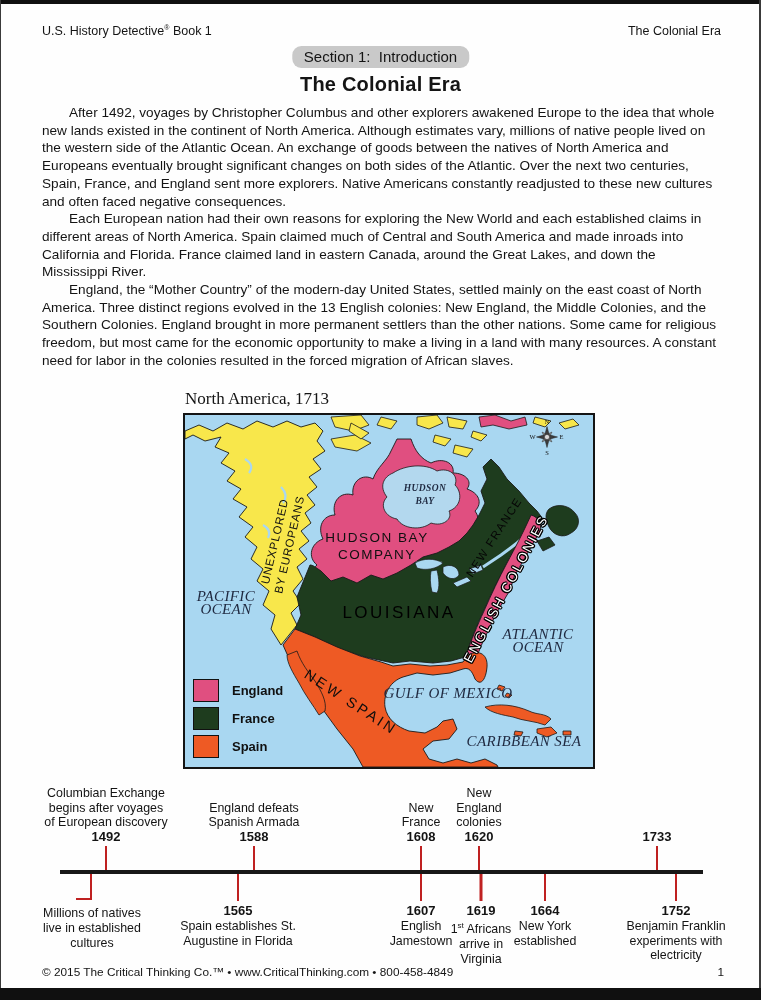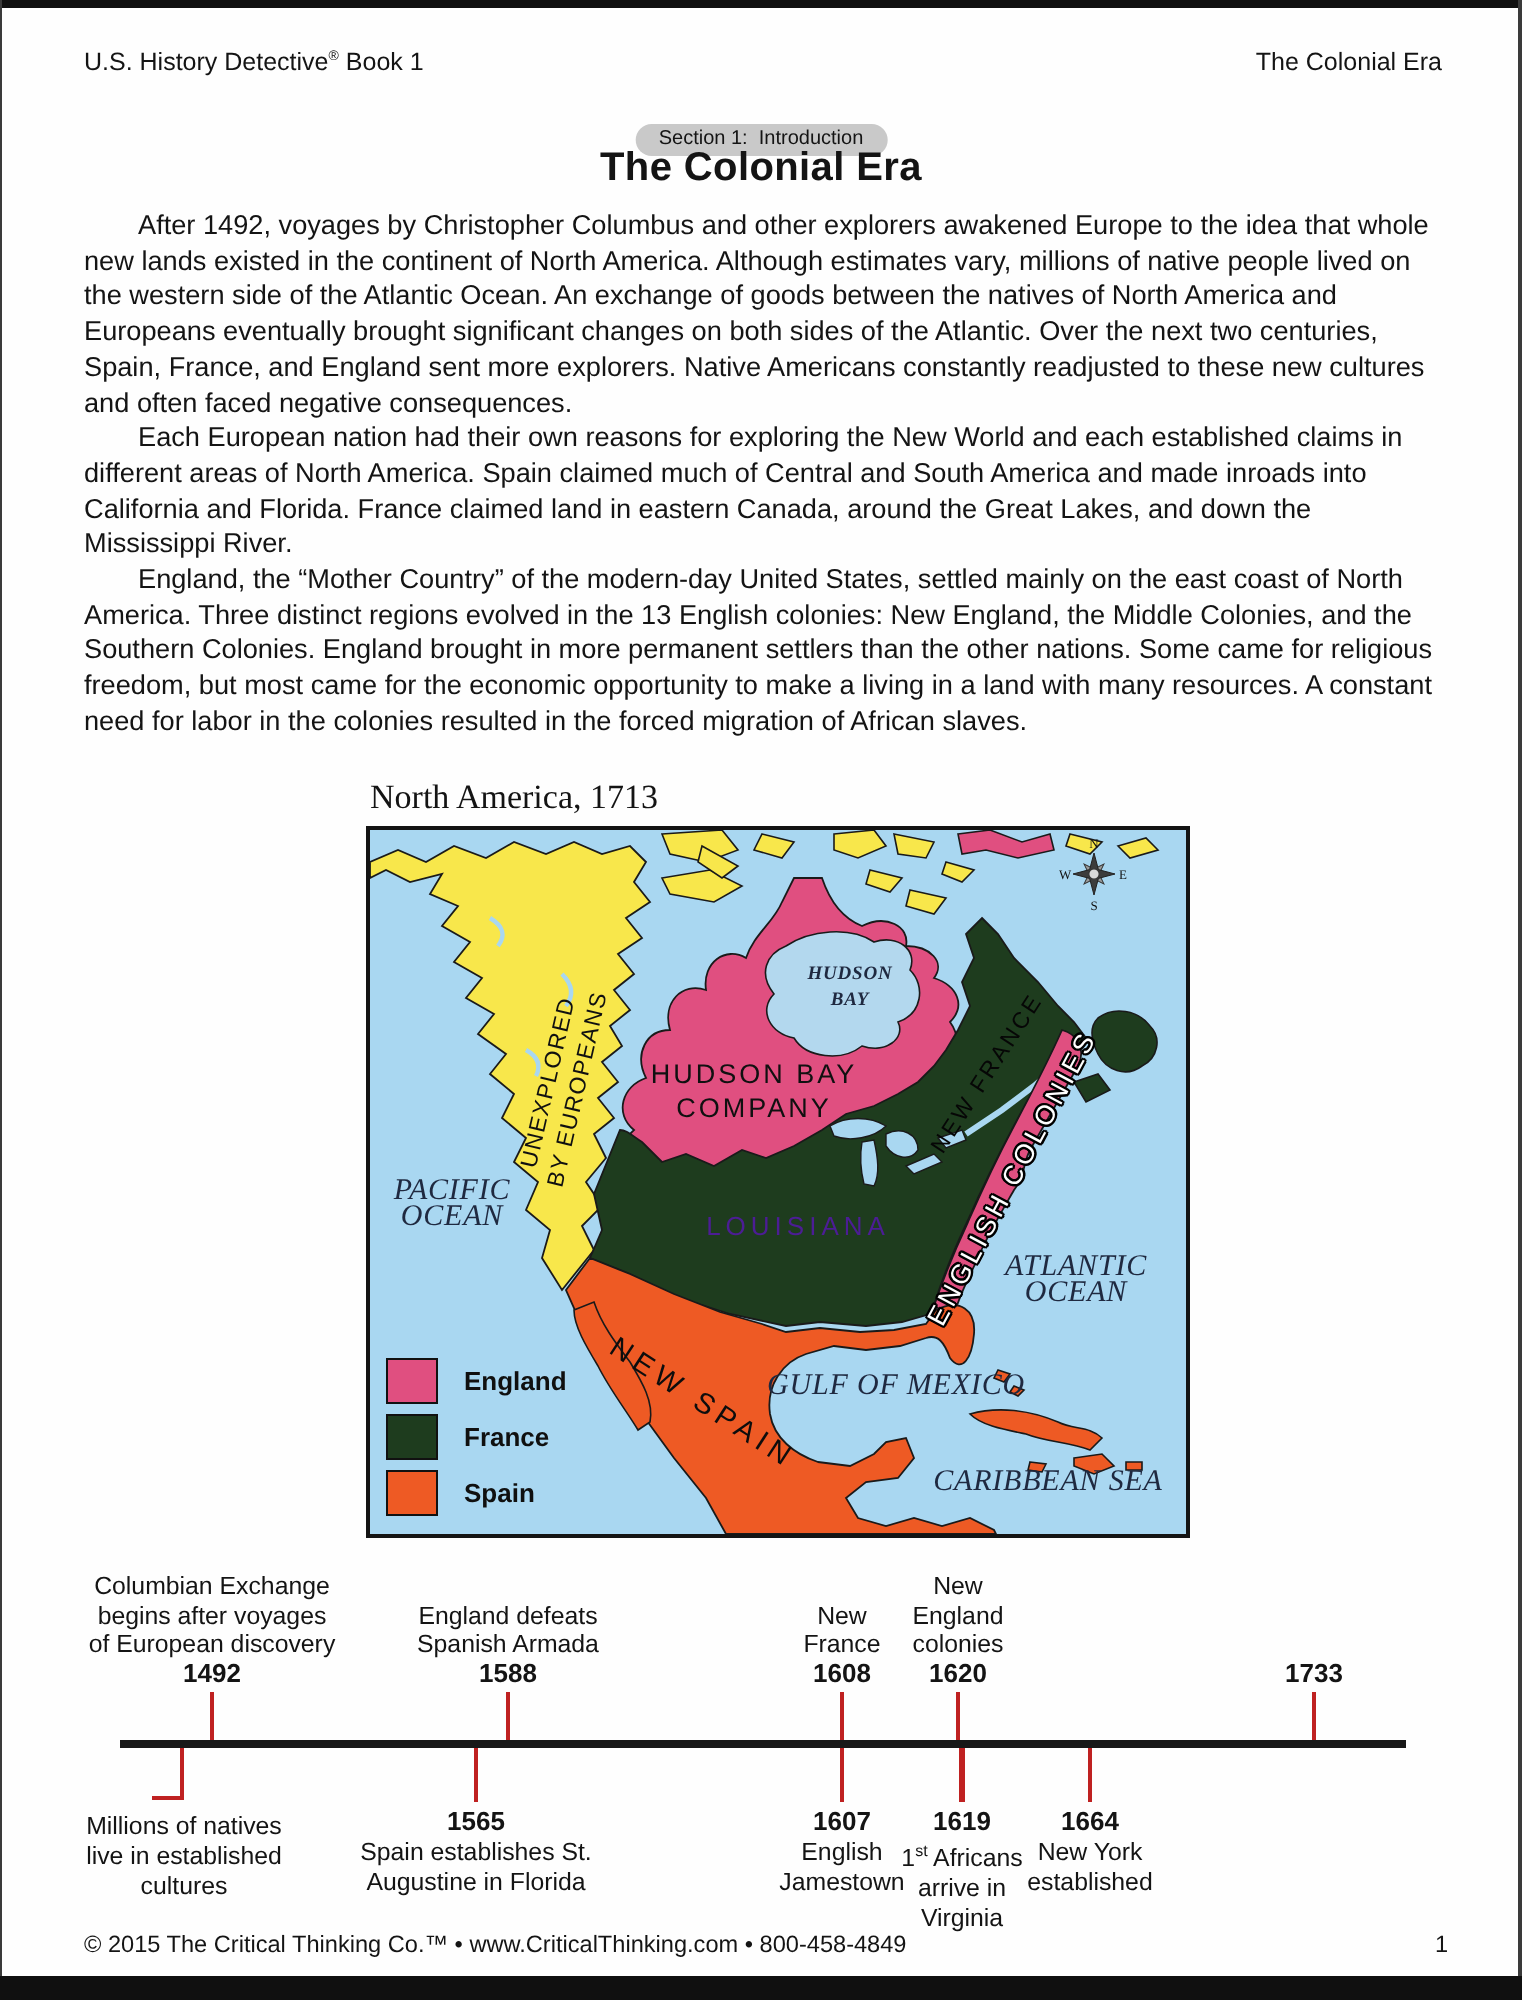--- a/index.html
+++ b/index.html
@@ -9,22 +9,22 @@
   }
   .edge-top{position:absolute;top:0;left:0;width:761px;height:4px;background:#101010;}
   .edge-bottom{position:absolute;top:988px;left:0;width:761px;height:12px;background:#101010;}
   .edge-left{position:absolute;top:0;left:0;width:1px;height:1000px;background:#3a3a3a;}
   .edge-right{position:absolute;top:0;left:759px;width:2px;height:1000px;background:#3a3a3a;}
 
   .running-head{position:absolute;top:24px;left:42px;right:40px;display:flex;justify-content:space-between;font-size:12.5px;}
   .running-head sup{font-size:7px;}
 
   .section-pill{
-    position:absolute;top:62px;left:50%;transform:translateX(-50%);
-    background:#c9c9c9;border-radius:9px;padding:2px 12px 3px 12px;font-size:10px;white-space:pre;
+    position:absolute;top:46px;left:50%;transform:translateX(-50%);
+    background:#c9c9c9;border-radius:9px;padding:2px 12px 3px 12px;font-size:15px;white-space:pre;
   }
   .page-title{
     position:absolute;top:73px;left:0;width:100%;text-align:center;
     font-size:20px;font-weight:bold;letter-spacing:.2px;
   }
 
   .body-text{position:absolute;top:104px;left:42px;width:682px;font-size:13.6px;line-height:17.7px;}
   .body-text p{margin:0;text-indent:27px;}
 
   
@@ -37,21 +37,21 @@
   .lbl-sea{font-family:"Liberation Serif",serif;font-style:italic;color:#1f2940;font-size:15px;line-height:12.5px;letter-spacing:.4px;}
   .lbl-hudson-bay{font-size:9.5px;font-weight:bold;}
   .lbl-hbc{font-size:13.5px;letter-spacing:1.5px;line-height:16.5px;color:#101010;}
   .lbl-unexplored{font-size:11.5px;letter-spacing:.8px;line-height:14.5px;color:#101010;transform:translate(-50%,-50%) rotate(-77deg);}
   .lbl-new-france{font-size:11.5px;letter-spacing:1.5px;color:#060606;transform:translate(-50%,-50%) rotate(-57deg);white-space:nowrap;}
   .lbl-english-colonies{
     font-size:13.5px;letter-spacing:2px;color:#fff;white-space:nowrap;
     transform:translate(-50%,-50%) rotate(-62deg);
     text-shadow:-1.2px 0 #000,1.2px 0 #000,0 -1.2px #000,0 1.2px #000,-.9px -.9px #000,.9px .9px #000,-.9px .9px #000,.9px -.9px #000;
   }
-  .lbl-louisiana{font-size:13px;letter-spacing:2.5px;color:#4c1d95;white-space:nowrap;}
+  .lbl-louisiana{font-size:17px;letter-spacing:2.5px;color:#000000;white-space:nowrap;}
   .lbl-new-spain{font-size:14.5px;letter-spacing:3px;color:#0d0d0d;white-space:nowrap;transform:translate(-50%,-50%) rotate(33deg);}
   .sea-nowrap{white-space:nowrap;}
 
   .legend{position:absolute;left:8px;top:265px;}
   .legend-row{display:flex;align-items:center;margin-bottom:7px;height:21px;}
   .legend-swatch{width:24px;height:21px;border:1.6px solid #111;margin-right:13px;flex:none;}
   .legend-label{font-size:13px;font-weight:bold;color:#101010;}
 
   
   .timeline{position:absolute;top:780px;left:0;width:761px;height:190px;font-size:12.4px;}
@@ -261,20 +261,27 @@
     <div class="tl-label"><span>1</span><sup>st</sup><span> Africans</span><span>
 arrive in
 Virginia</span></div>
   </div>
   <div class="tl-item tl-below" style="left:545px;width:110px;">
     <div class="tl-tick"></div>
     <div class="tl-year">1664</div>
     <div class="tl-label">New York
 established</div>
   </div>
+  <div class="tl-item tl-below" style="left:676px;width:150px;">
+    <div class="tl-tick"></div>
+    <div class="tl-year">1752</div>
+    <div class="tl-label">Benjamin Franklin
+experiments with
+electricity</div>
+  </div>
 </div>
 
 <div class="footer">
   <span>© 2015 The Critical Thinking Co.™ • www.CriticalThinking.com • 800-458-4849</span>
   <span>1</span>
 </div>
 
 <div class="edge-bottom"></div>
 
 </body></html>

